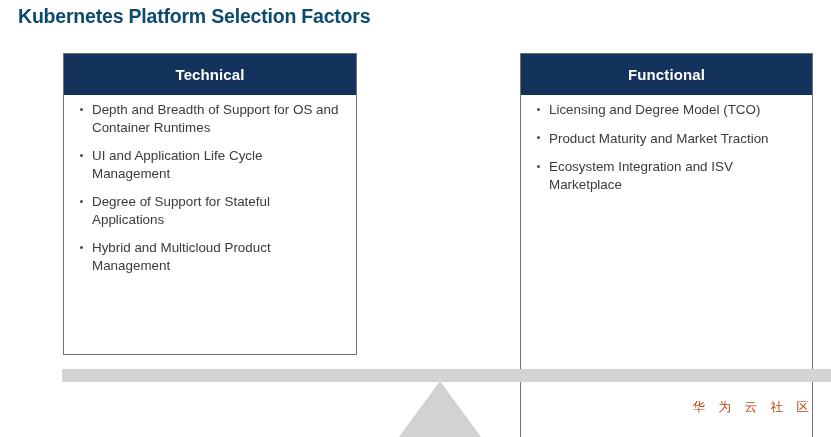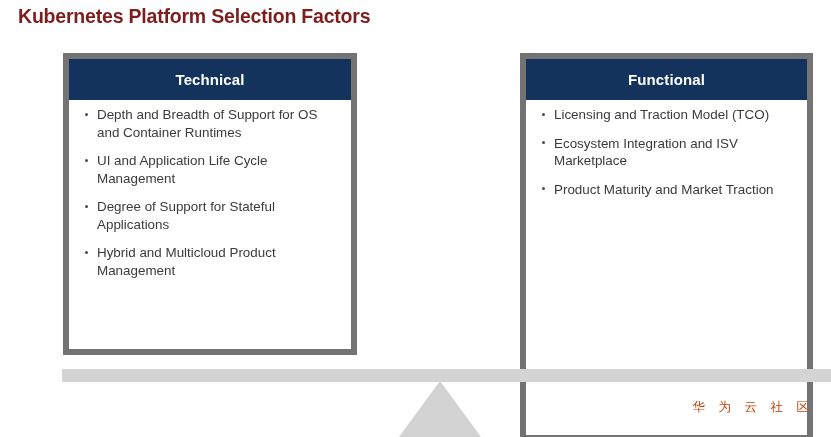--- a/index.html
+++ b/index.html
@@ -20,31 +20,31 @@
   }
 
   
   #page-title {
     position: absolute;
     left: 18px;
     top: 5px;
     font-size: 19.5px;
     font-weight: bold;
     letter-spacing: -0.2px;
-    color: #7f1d1d;
+    color: #0c4a6e;
     white-space: nowrap;
   }
 
   
   .card {
     position: absolute;
     top: 53px;
     box-sizing: border-box;
     background: #ffffff;
-    border: 6px solid #737373;
+    border: 1px solid #737373;
     display: flex;
     flex-direction: column;
   }
   #card-technical {
     left: 63px;
     width: 294px;
     height: 302px;
   }
   #card-functional {
     left: 520px;
@@ -153,29 +153,29 @@
       </ul>
     </div>
   </div>
 
   <div class="card" id="card-functional">
     <div class="card-header">Functional</div>
     <div class="card-body">
       <ul class="factor-list">
         <li class="factor-item">
           <span class="factor-bullet"></span>
-          <span>Licensing and Traction Model (TCO)</span>
+          <span>Licensing and Degree Model (TCO)</span>
+        </li>
+        <li class="factor-item">
+          <span class="factor-bullet"></span>
+          <span>Product Maturity and Market Traction</span>
         </li>
         <li class="factor-item">
           <span class="factor-bullet"></span>
           <span>Ecosystem Integration and ISV Marketplace</span>
-        </li>
-        <li class="factor-item">
-          <span class="factor-bullet"></span>
-          <span>Product Maturity and Market Traction</span>
         </li>
       </ul>
     </div>
   </div>
 
   <div id="balance-beam"></div>
   <div id="balance-fulcrum"></div>
 
   <div id="watermark">华 为 云 社 区</div>
 

